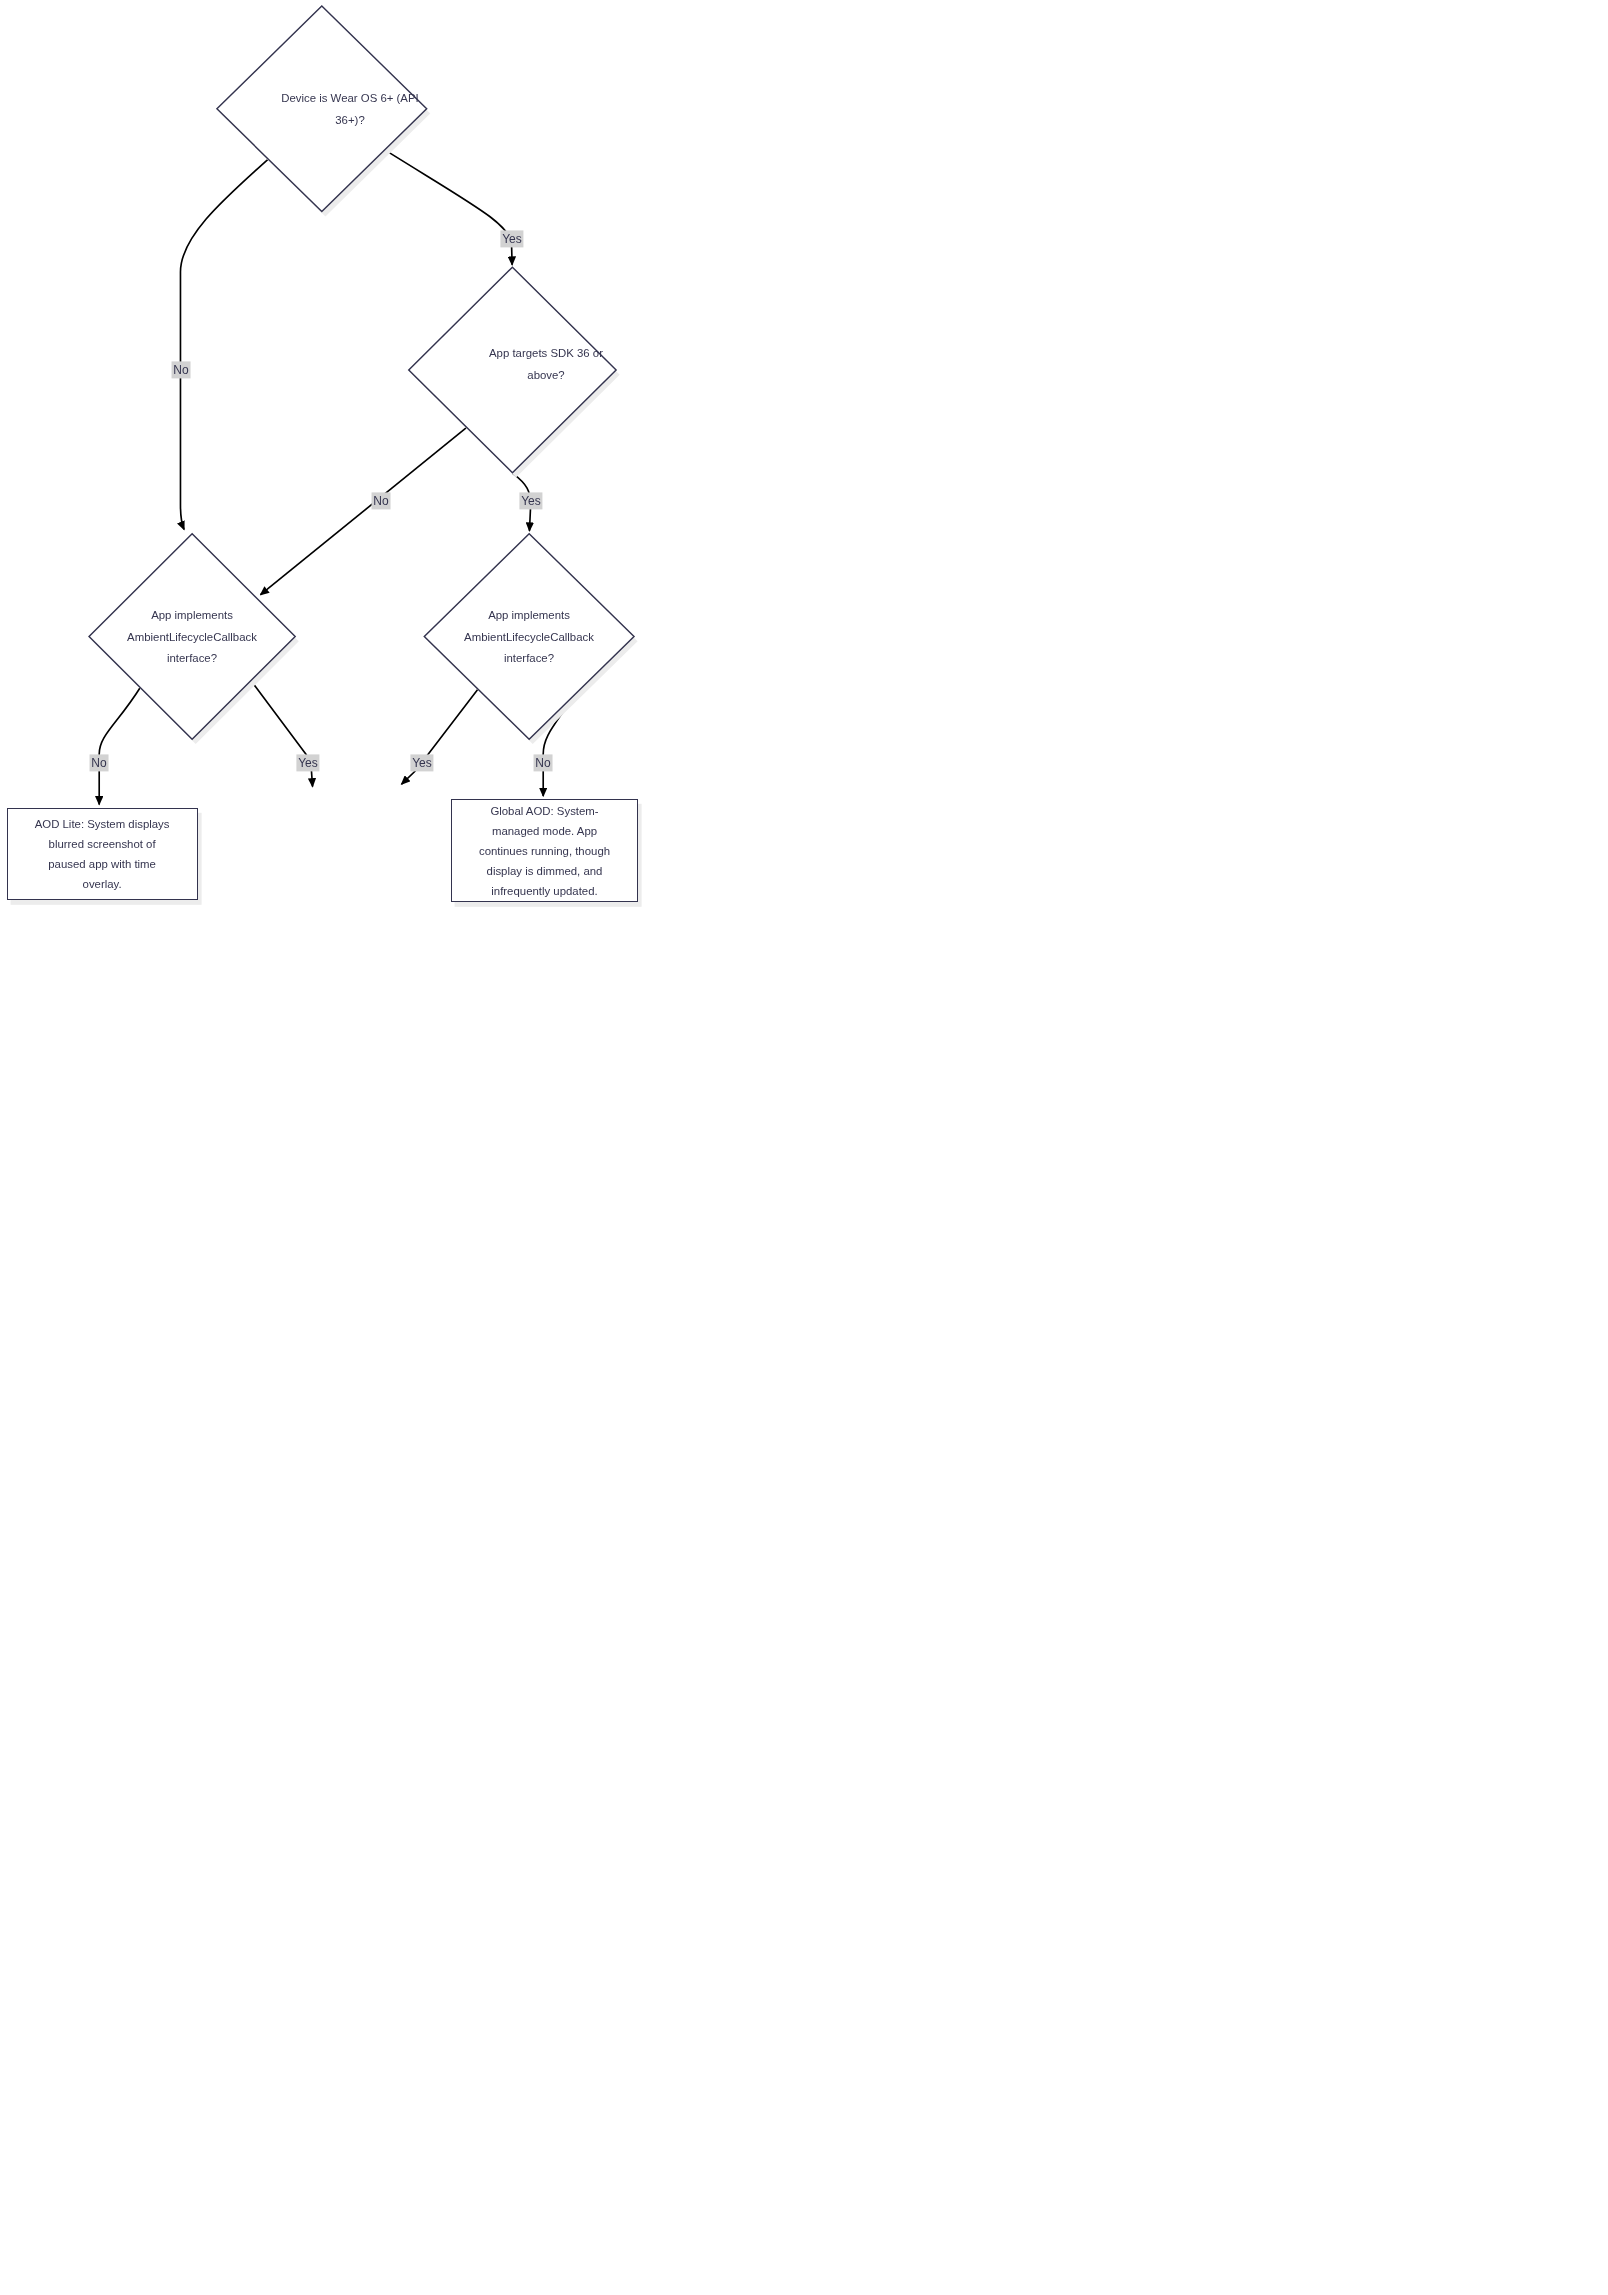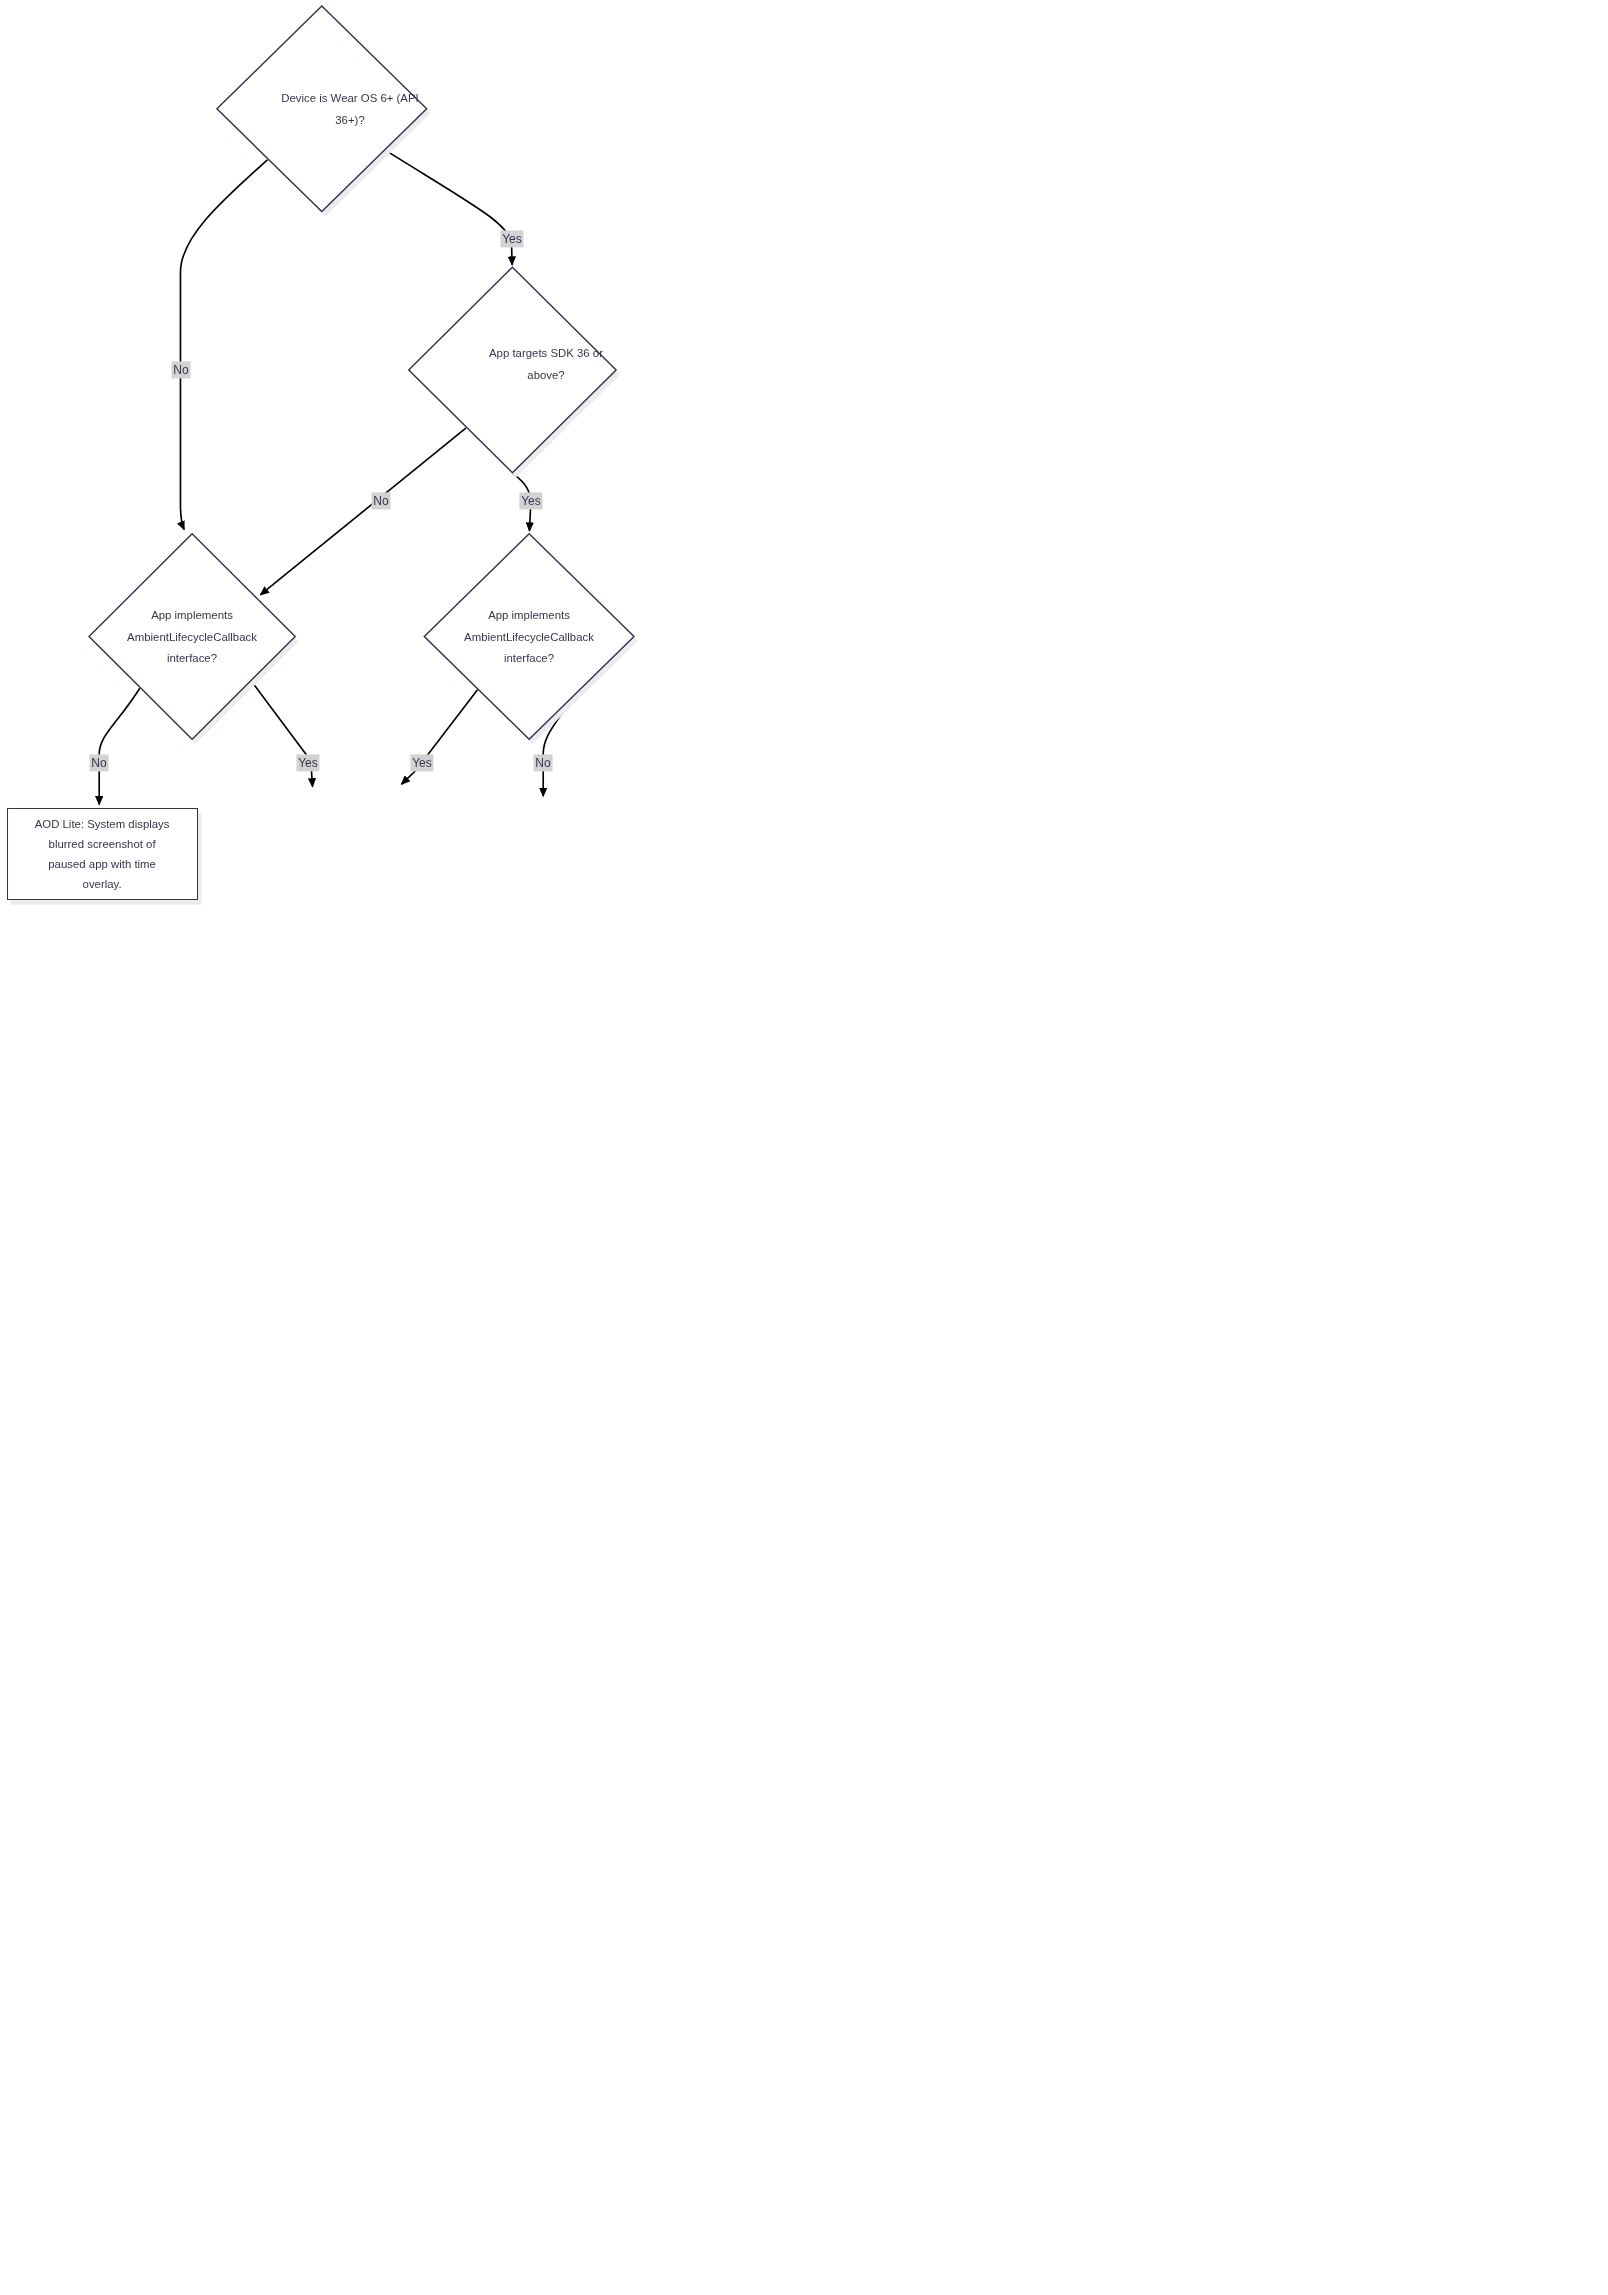--- a/index.html
+++ b/index.html
@@ -79,20 +79,21 @@
     <polygon class="diamond" points="321.5,893 494,1065 321.5,1237 149,1065"></polygon>
     <polygon class="diamond" points="885.5,893 1061,1065 885.5,1237 710,1065"></polygon>
   </svg>
 
   <div class="nlabel" style="left:322px;top:109px;width:143px;margin-left:28px;">Device is Wear OS 6+ (API 36+)?</div>
   <div class="nlabel" style="left:513px;top:364px;width:126px;margin-left:33px;">App targets SDK 36 or above?</div>
   <div class="nlabel" style="left:192px;top:637px;width:149px;">App implements AmbientLifecycleCallback interface?</div>
   <div class="nlabel" style="left:529px;top:637px;width:149px;">App implements AmbientLifecycleCallback interface?</div>
 
   <div class="box" style="left:6.6px;top:808px;width:191px;height:92px;padding:0 23px;">AOD Lite: System displays blurred screenshot of paused app with time overlay.</div>
+  <div class="box" style="left:451px;top:799px;width:187px;height:103px;padding:0 21.5px;">Global AOD: System-managed mode. App continues running, though display is dimmed, and infrequently updated.</div>
 
   <div class="elabel" style="left:181px;top:370px;">No</div>
   <div class="elabel" style="left:512px;top:239px;">Yes</div>
   <div class="elabel" style="left:381px;top:501px;">No</div>
   <div class="elabel" style="left:531px;top:501px;">Yes</div>
   <div class="elabel" style="left:99px;top:763px;">No</div>
   <div class="elabel" style="left:308px;top:763px;">Yes</div>
   <div class="elabel" style="left:422px;top:763px;">Yes</div>
   <div class="elabel" style="left:543px;top:763px;">No</div>
 

